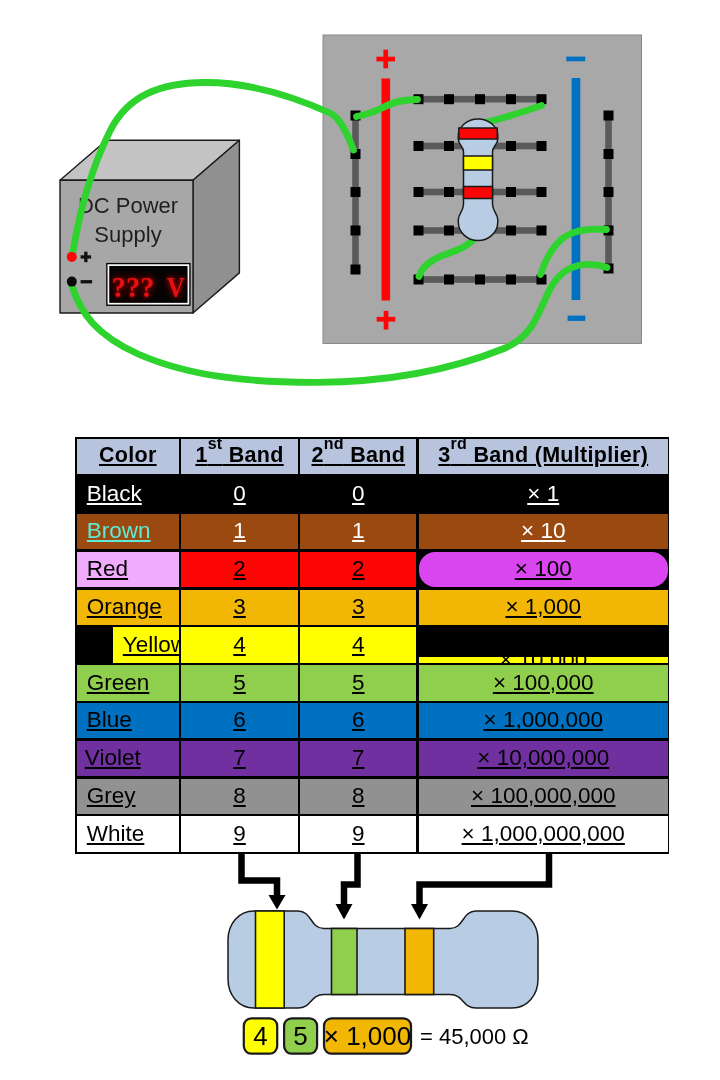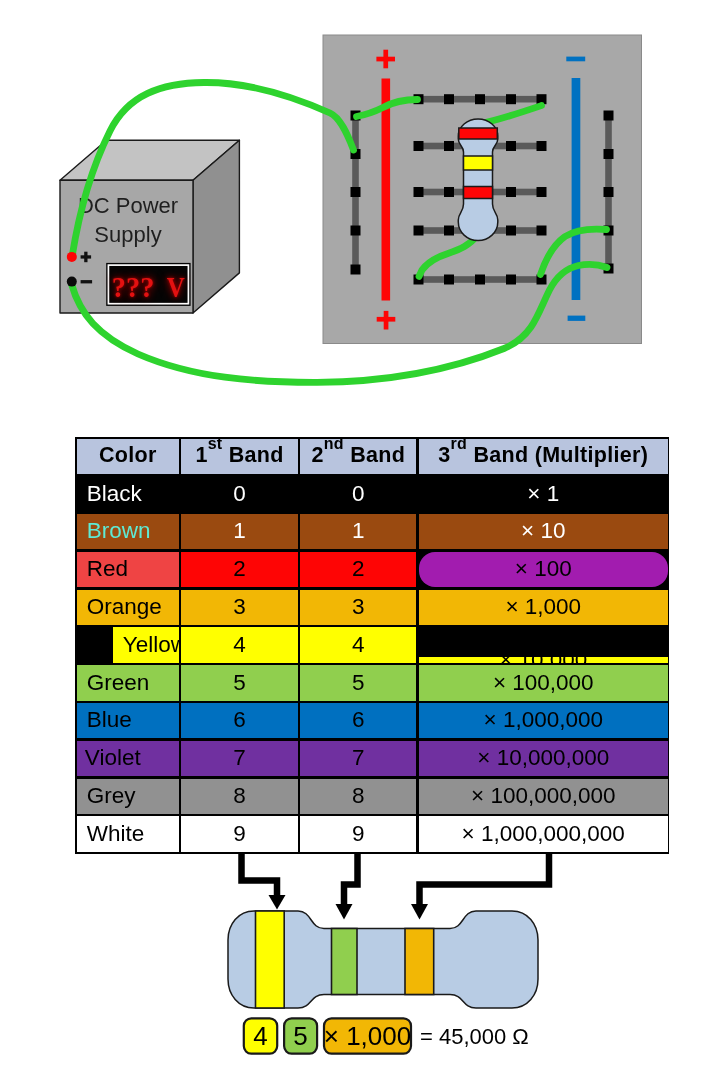--- a/index.html
+++ b/index.html
@@ -4,21 +4,21 @@
 <style>
 html,body{margin:0;padding:0;width:720px;height:1080px;background:#fff;overflow:hidden;}
 body{font-family:"Liberation Sans",sans-serif;position:relative;}
 #topsvg{position:absolute;left:0;top:0;}
 #botsvg{position:absolute;left:0;top:850px;}
 #tbl{position:absolute;left:75.3px;top:437px;width:593.9px;height:416.5px;
  background:#000;display:grid;box-sizing:border-box;padding:1.5px 1.5px;gap:2.5px;
  grid-template-columns:102px 116.5px 116px 248.9px;
  grid-template-rows:repeat(11,35.3px);
  font-size:22.5px;}
-#tbl div{display:flex;align-items:center;justify-content:center;line-height:1;}
+#tbl div{display:flex;align-items:center;justify-content:center;line-height:1;text-decoration:underline;}
 #tbl .l{justify-content:flex-start;padding-left:10px;}
 #tbl .hd{font-weight:bold;background:#b8c4de;letter-spacing:0.3px;font-size:21.5px;}
 sup{font-size:16px;line-height:0;position:relative;top:-0.32em;}
 </style>
 </head>
 <body>
 <svg id="topsvg" width="720" height="440" viewBox="0 0 720 440">
 
   <rect x="323" y="35" width="318.5" height="308.5" fill="#a8a8a8" stroke="#8a8a8a" stroke-width="1"></rect>
 
@@ -132,24 +132,24 @@
       <span>3<sup>rd</sup>&nbsp;Band (Multiplier)</span>
     </div>
   <div class="l" style="background:#000;color:#fff;">Black</div>
     <div style="background:#000;color:#fff;">0</div>
     <div style="background:#000;color:#fff;">0</div>
     <div style="background:#000;color:#fff;">× 1</div>
   <div class="l" style="background:#9a4a10;color:#5eead4;">Brown</div>
     <div style="background:#9a4a10;color:#fff;">1</div>
     <div style="background:#9a4a10;color:#fff;">1</div>
     <div style="background:#9a4a10;color:#fff;">× 10</div>
-  <div class="l" style="background:#ef4444;">Red</div>
+  <div class="l" style="background:#f0abfc;">Red</div>
     <div style="background:#fe0505;">2</div>
     <div style="background:#fe0505;">2</div>
-    <div style="background:#a21caf;border-radius:16px;">× 100</div>
+    <div style="background:#d946ef;border-radius:16px;">× 100</div>
   <div class="l" style="background:#f2b705;">Orange</div>
     <div style="background:#f2b705;">3</div>
     <div style="background:#f2b705;">3</div>
     <div style="background:#f2b705;">× 1,000</div>
   <div class="l" style="background:#ffff00;margin-left:36px;">Yellow</div>
     <div style="background:#ffff00;">4</div>
     <div style="background:#ffff00;">4</div>
     <div style="background:#ffff00;margin-top:30px;">× 10,000</div>
   <div class="l" style="background:#90cf4e;">Green</div>
     <div style="background:#90cf4e;">5</div>

